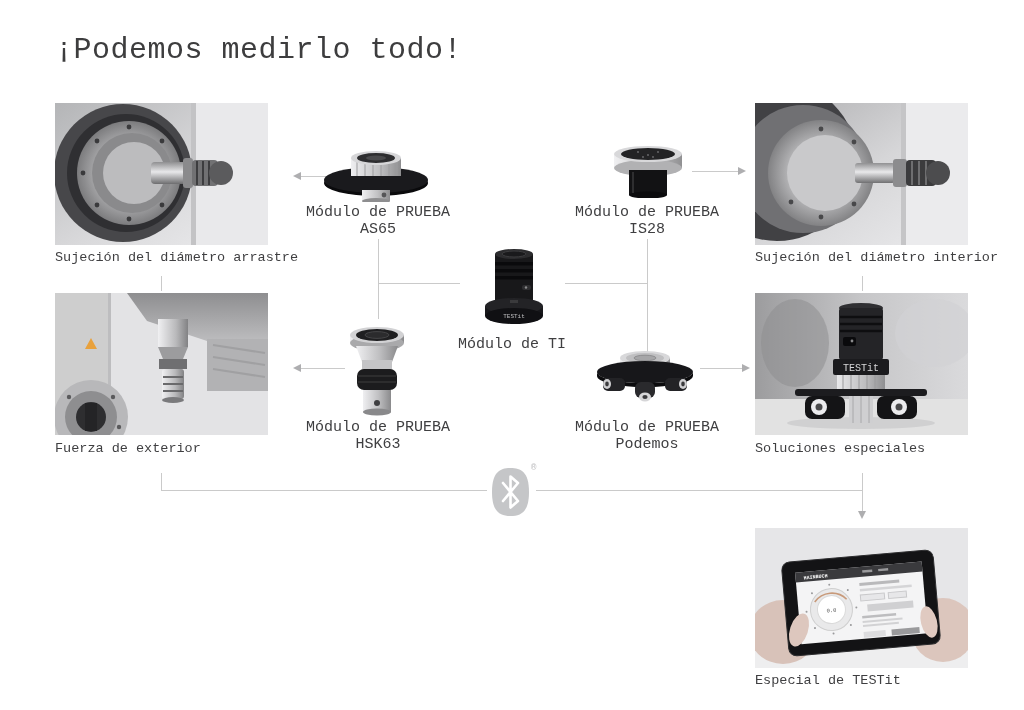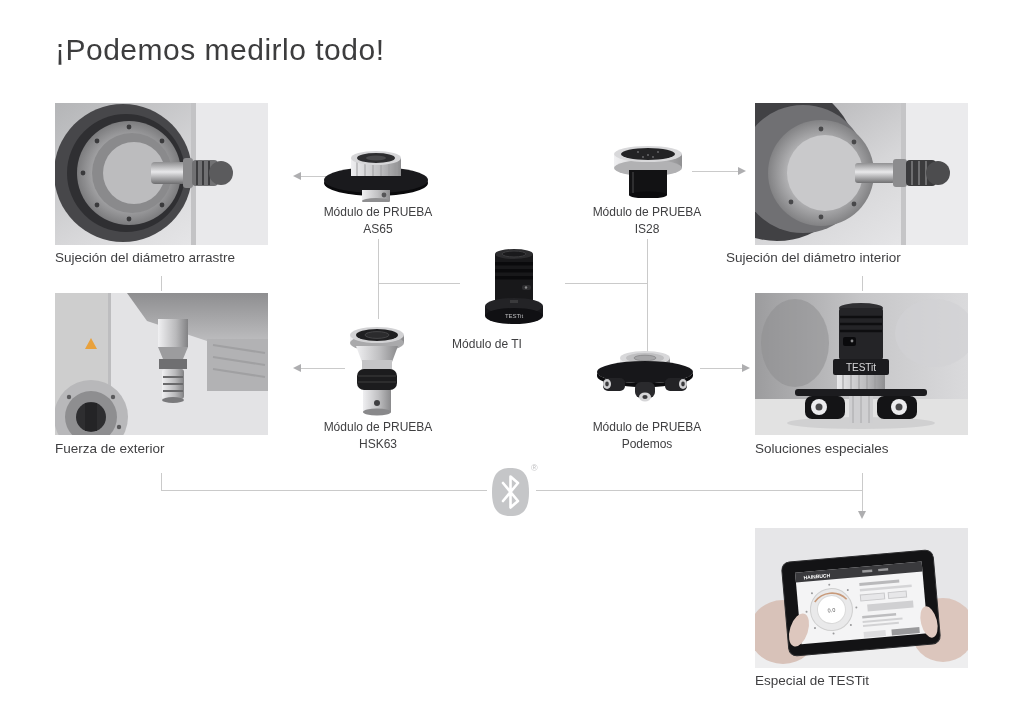--- a/index.html
+++ b/index.html
@@ -1,23 +1,23 @@
 <!DOCTYPE html>
 <html><head>
 <meta charset="utf-8">
 <style>
   html,body{margin:0;padding:0;background:#fff;}
   .page{position:relative;width:1024px;height:710px;background:#ffffff;
-        font-family:Liberation Sans, sans-serif;overflow:hidden;}
+        font-family:Liberation Mono, monospace;overflow:hidden;}
   .title{position:absolute;left:55px;top:33px;margin:0;font-size:30px;font-weight:300;
          color:#3d3d3e;letter-spacing:.5px;}
   .photo{position:absolute;width:213px;height:142px;overflow:hidden;}
   .photo svg{display:block;width:100%;height:100%;}
   .caption{position:absolute;font-size:13.5px;color:#3f3f41;white-space:nowrap;}
-  .mod-label{position:absolute;font-size:12px;color:#3f3f41;text-align:center;line-height:17px;}
+  .mod-label{position:absolute;font-size:15px;color:#3f3f41;text-align:center;line-height:17px;}
   .module{position:absolute;}
   .module svg{display:block;width:100%;height:100%;}
   .hline{position:absolute;height:1px;background:#cacaca;}
   .vline{position:absolute;width:1px;background:#cacaca;}
   .ah{position:absolute;width:0;height:0;}
   .ah-left{border-top:4px solid transparent;border-bottom:4px solid transparent;border-right:8px solid #aeaeb0;}
   .ah-right{border-top:4px solid transparent;border-bottom:4px solid transparent;border-left:8px solid #aeaeb0;}
   .ah-down{border-left:4px solid transparent;border-right:4px solid transparent;border-top:8px solid #aeaeb0;}
   .bt{position:absolute;left:492px;top:468px;width:37px;height:48px;}
   .reg{position:absolute;left:531px;top:463px;font-size:9px;color:#c2c2c4;}
@@ -188,21 +188,21 @@
       <rect x="138" y="56" width="14" height="28" rx="3" fill="#8c8c8e"></rect>
       <rect x="151" y="57" width="30" height="26" rx="4" fill="#3b3b3d"></rect>
       <g stroke="#6e6e70" stroke-width="2">
           <line x1="157" y1="58" x2="157" y2="82"></line>
           <line x1="164" y1="58" x2="164" y2="82"></line>
           <line x1="171" y1="58" x2="171" y2="82"></line>
         </g>
       <circle cx="183" cy="70" r="12" fill="#4c4c4e"></circle>
     </svg>
   </figure>
-  <figcaption class="caption" style="left:726px;top:250px">Sujeción del diámetro interior</figcaption>
+  <figcaption class="caption" style="left:755px;top:250px">Sujeción del diámetro interior</figcaption>
 
   <figure class="photo" style="left:755px;top:293px;margin:0">
     <svg viewBox="0 0 213 142">
       <defs>
         <linearGradient id="bgS" x1="0" y1="0" x2="1" y2="0">
           <stop offset="0" stop-color="#9c9c9e"></stop>
             <stop offset=".5" stop-color="#c6c6c8"></stop>
             <stop offset="1" stop-color="#dadadc"></stop>
         </linearGradient>
         <linearGradient id="silS" x1="0" y1="0" x2="1" y2="0">
@@ -371,21 +371,21 @@
         </g>
       <rect x="40" y="39" width="9" height="5" rx="2" fill="#2e2e30"></rect>
         <circle cx="44" cy="41.5" r="1.2" fill="#8a8a8c"></circle>
       <rect x="3" y="60" width="58" height="10" fill="#18181b"></rect>
       <ellipse cx="32" cy="60" rx="29" ry="8" fill="#232326"></ellipse>
       <ellipse cx="32" cy="70" rx="29" ry="8" fill="#101013"></ellipse>
       <rect x="28" y="54" width="8" height="3" fill="#3a3a3c"></rect>
       <text x="32" y="72" font-size="6" fill="#d8d8da" text-anchor="middle" opacity=".85">TESTit</text>
     </svg>
   </div>
-  <div class="mod-label" style="left:417px;top:336px;width:140px">Módulo de TI</div>
+  <div class="mod-label" style="left:442px;top:336px;width:140px">Módulo de TI</div>
 
   <div class="module" style="left:344px;top:324px;width:66px;height:92px">
     <svg viewBox="0 0 66 92">
       <defs>
         <linearGradient id="mHK" x1="0" y1="0" x2="1" y2="0">
           <stop offset="0" stop-color="#efeff1"></stop>
             <stop offset=".55" stop-color="#c0c0c2"></stop>
             <stop offset="1" stop-color="#8a8a8c"></stop>
         </linearGradient>
       </defs>

